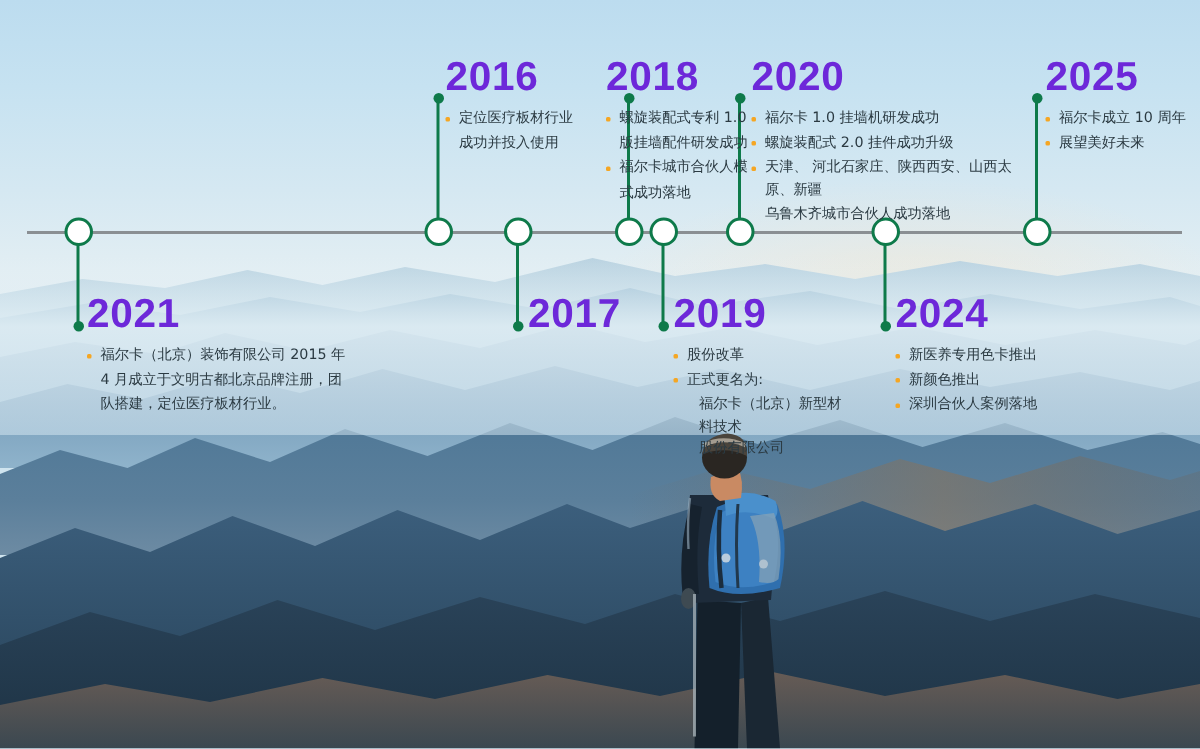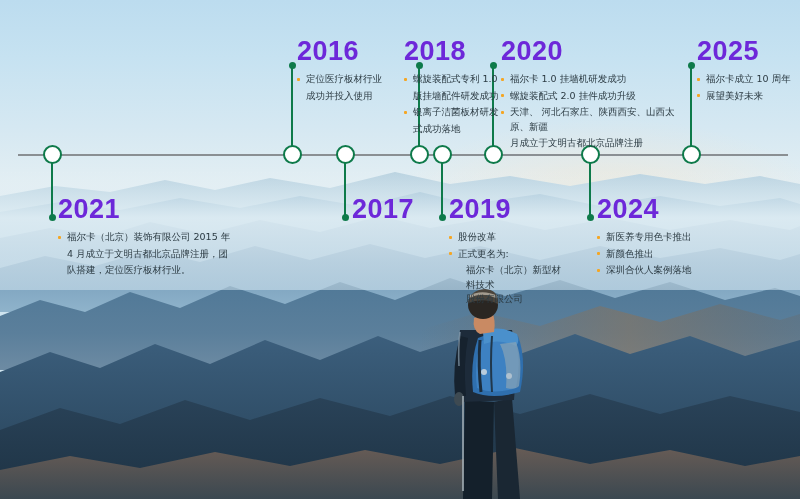--- a/index.html
+++ b/index.html
@@ -233,32 +233,32 @@
       <li>定位医疗板材行业</li>
       <li class="cont">成功并投入使用</li>
     </ul>
   </div>
 
   <div class="block" style="left:404px;top:38px;width:102px;">
     <div class="year">2018</div>
     <ul class="bullets">
       <li>螺旋装配式专利 1.0</li>
       <li class="cont">版挂墙配件研发成功</li>
-      <li>银离子洁菌板材研发</li>
+      <li>福尔卡城市合伙人模</li>
       <li class="cont">式成功落地</li>
     </ul>
   </div>
 
   <div class="block" style="left:501px;top:38px;width:190px;">
     <div class="year">2020</div>
     <ul class="bullets">
       <li>福尔卡 1.0 挂墙机研发成功</li>
       <li>螺旋装配式 2.0 挂件成功升级</li>
       <li>天津、 河北石家庄、陕西西安、山西太原、新疆</li>
-      <li class="cont">月成立于文明古都北京品牌注册</li>
+      <li class="cont">乌鲁木齐城市合伙人成功落地</li>
     </ul>
   </div>
 
   <div class="block" style="left:697px;top:38px;width:100px;">
     <div class="year">2025</div>
     <ul class="bullets">
       <li>福尔卡成立 10 周年</li>
       <li>展望美好未来</li>
     </ul>
   </div>

